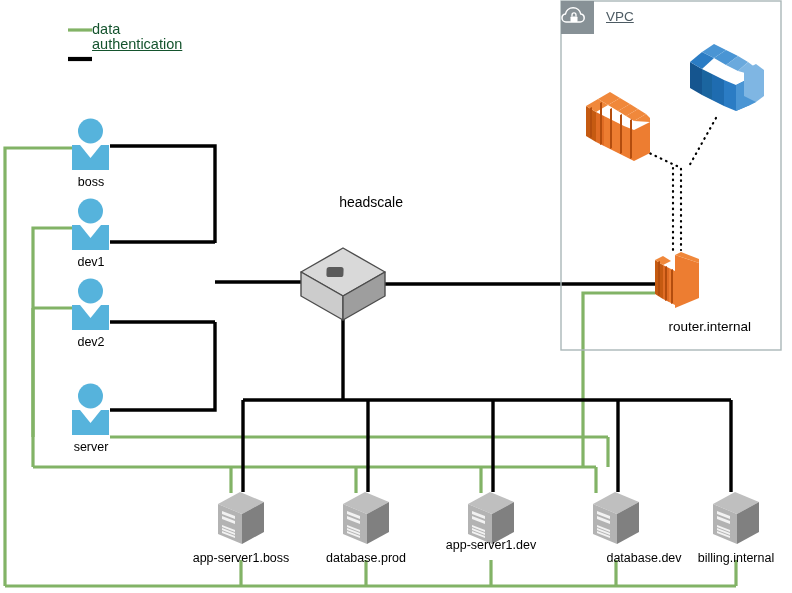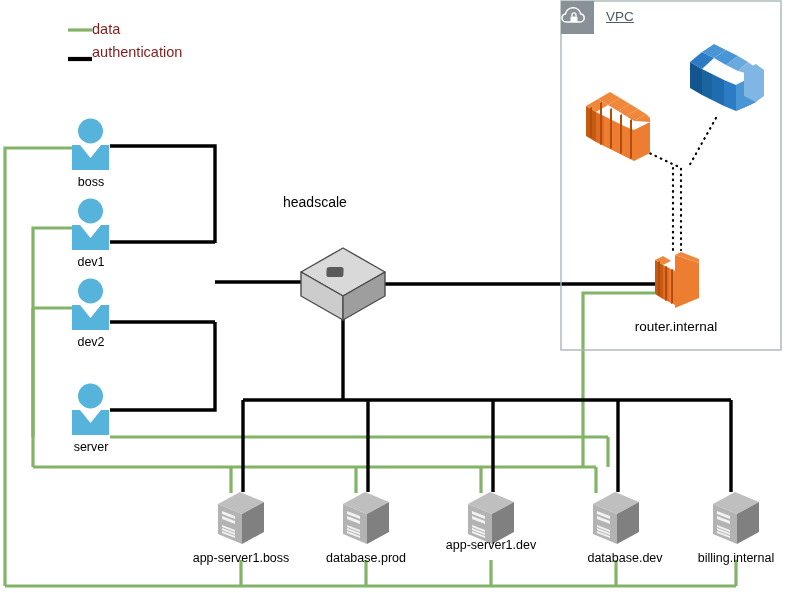--- a/index.html
+++ b/index.html
@@ -3,23 +3,23 @@
 <meta charset="utf-8">
 <title>Network Diagram</title>
 <style>
   html,body{margin:0;padding:0;background:#ffffff;}
   body{width:792px;height:593px;position:relative;overflow:hidden;
        font-family:"Liberation Sans","DejaVu Sans",sans-serif;}
   #canvas{position:absolute;left:0;top:0;width:792px;height:593px;}
   svg{position:absolute;left:0;top:0;}
   .lbl{position:absolute;font-size:12.5px;color:#000;white-space:nowrap;
        text-align:center;line-height:1.15;}
-  .legend-lbl{position:absolute;font-size:14.5px;color:#7f1d1d;white-space:nowrap;text-align:right;}
+  .legend-lbl{position:absolute;font-size:14.5px;color:#14532d;white-space:nowrap;text-align:right;}
   .title-lbl{position:absolute;font-size:14px;color:#000;white-space:nowrap;
-       text-align:left;line-height:1.2;}
+       text-align:right;line-height:1.2;}
   .vpc-lbl{position:absolute;font-size:13.5px;color:#4d5b63;white-space:nowrap;}
 </style>
 </head>
 <body>
 
 <div id="canvas">
 
   <svg width="792" height="593">
 
     <g stroke="#82b366" stroke-width="3.2" fill="none" stroke-linecap="butt">
@@ -241,32 +241,32 @@
           <polygon points="4,39 17,44 17,46 4,41"></polygon>
         </g>
       </g>
     </g>
 
     <line x1="68" y1="30" x2="92" y2="30" stroke="#82b366" stroke-width="3.2"></line>
     <line x1="68" y1="59" x2="92" y2="59" stroke="#000000" stroke-width="4.2"></line>
   </svg>
 
   <div class="legend-lbl" style="left:92px;top:21px;">data</div>
-  <div class="legend-lbl" style="left:92px;top:44px;">authentication</div>
+  <div class="legend-lbl" style="left:92px;top:36px;text-decoration:underline;">authentication</div>
 
   <div class="vpc-lbl" style="left:606px;top:9px;text-decoration:underline;">VPC</div>
 
   <div class="title-lbl" style="left:283px;top:194px;width:120px;">headscale</div>
 
   <div class="lbl" style="left:41px;top:175px;width:100px;text-align:center;">boss</div>
   <div class="lbl" style="left:41px;top:255px;width:100px;">dev1</div>
   <div class="lbl" style="left:41px;top:335px;width:100px;">dev2</div>
   <div class="lbl" style="left:41px;top:440px;width:100px;">server</div>
 
-  <div class="lbl" style="left:601px;top:319px;width:150px;font-size:13.5px;">router.internal</div>
+  <div class="lbl" style="left:601px;top:319px;width:150px;font-size:13.5px;text-align:right;">router.internal</div>
 
   <div class="lbl" style="left:176px;top:551px;width:130px;">app-server1.boss</div>
   <div class="lbl" style="left:306px;top:551px;width:120px;">database.prod</div>
   <div class="lbl" style="left:431px;top:538px;width:120px;">app-server1.dev</div>
-  <div class="lbl" style="left:570px;top:551px;width:110px;">database.dev</div>
+  <div class="lbl" style="left:589px;top:551px;width:110px;">database.dev</div>
   <div class="lbl" style="left:676px;top:551px;width:120px;">billing.internal</div>
 
 </div>
 
 </body></html>

